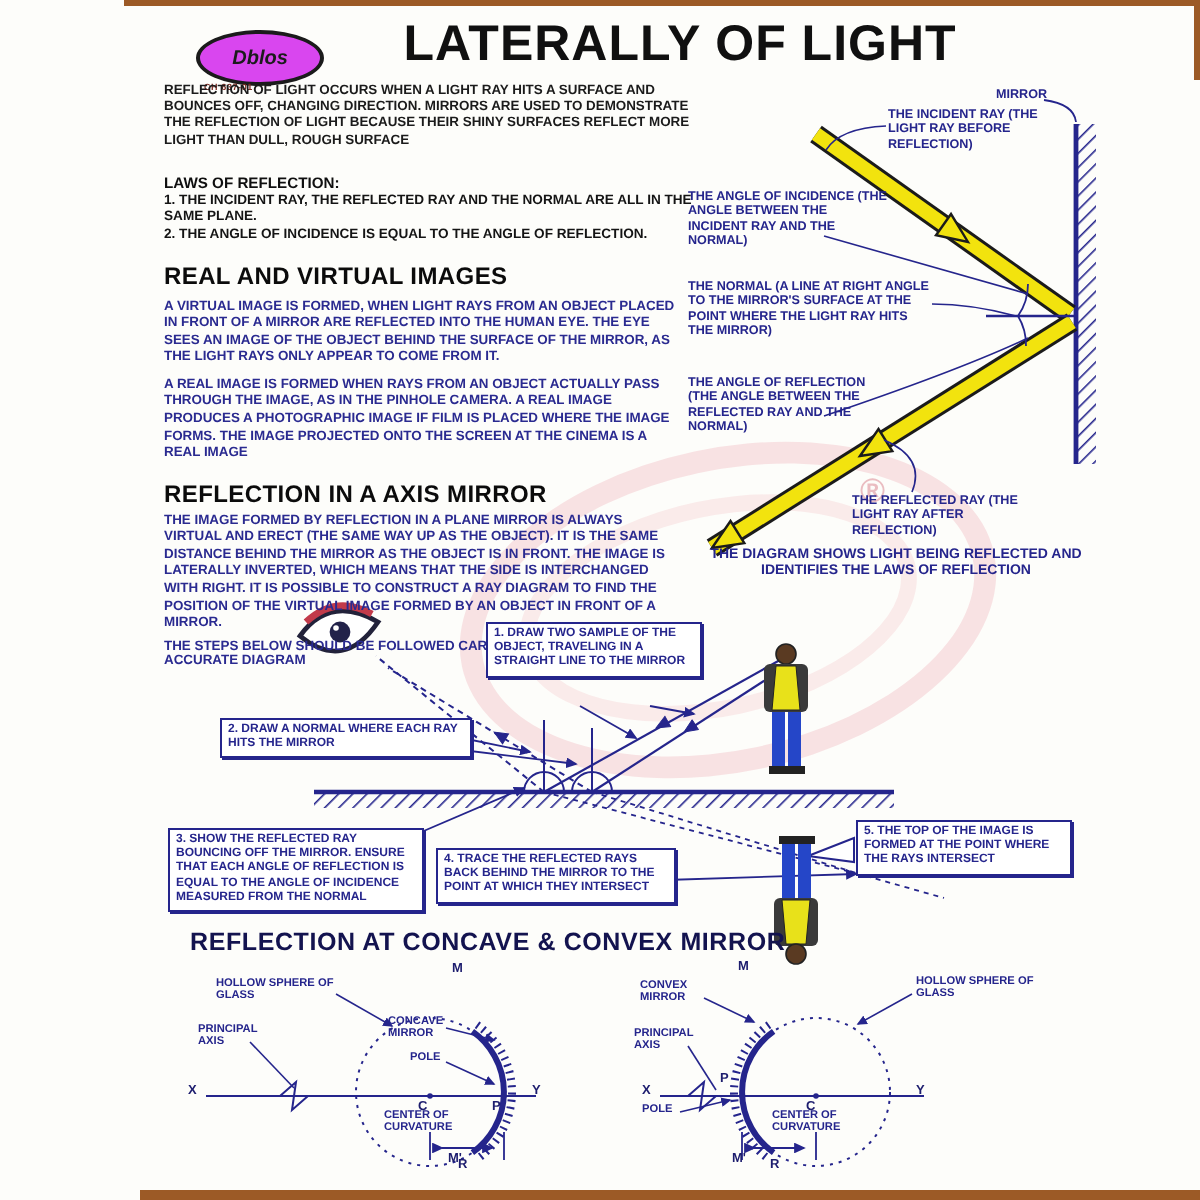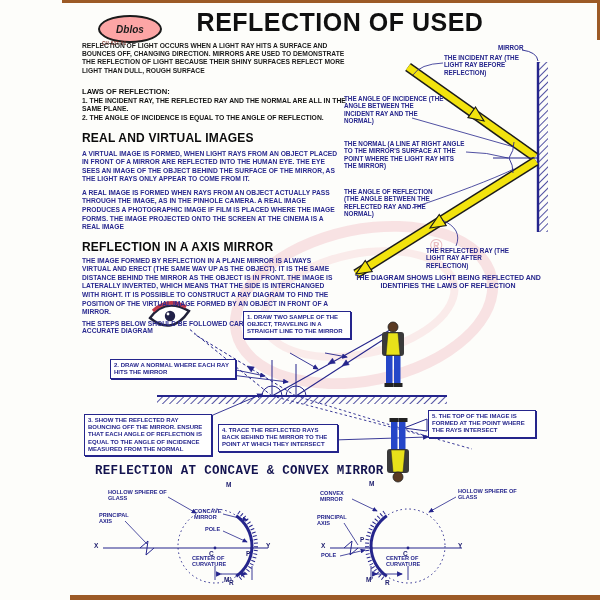--- a/index.html
+++ b/index.html
@@ -4,40 +4,40 @@
 <style>
   html,body{margin:0;padding:0;background:#ffffff;}
   #poster{position:relative;width:600px;height:600px;background:#fdfdfa;overflow:hidden;
           font-family:"Liberation Sans",sans-serif;}
   .abs{position:absolute;}
   
   .edge{position:absolute;background:#9c5a26;}
   
   #logo{left:98px;top:15px;width:60px;height:24px;border:2px solid #1b1b1b;border-radius:50%;
         display:flex;align-items:center;justify-content:center;font-weight:bold;font-style:italic;
-        font-size:10px;color:#1b1b1b;background:#fca5a5;}
+        font-size:10px;color:#1b1b1b;background:#d946ef;}
   #logo-sub{left:102px;top:41px;font-size:4.5px;font-weight:bold;color:#7c2a22;letter-spacing:.3px;}
   #title{left:160px;top:8px;width:360px;text-align:center;font-size:25px;font-weight:800;
          color:#101010;letter-spacing:.5px;}
   
   #leftcol{left:82px;top:42px;width:270px;}
   .intro{font-size:6.7px;font-weight:bold;color:#1b1b1b;line-height:1.22;}
   .laws-h{font-size:7.6px;font-weight:800;color:#0f0f0f;margin-top:12px;}
   .law{font-size:6.8px;font-weight:bold;color:#141414;line-height:1.22;margin-top:1px;}
   .h2{font-size:12px;font-weight:800;color:#0b0b0b;margin:8px 0 3px 0;letter-spacing:.2px;}
   .navy-p{font-size:6.7px;font-weight:bold;color:#2a2a90;line-height:1.28;margin-top:5px;width:256px;}
   .note{font-size:6.7px;font-weight:bold;color:#2a2a90;margin-top:3px;width:262px;}
   
   .dlab{position:absolute;font-size:6.3px;font-weight:bold;color:#25258c;line-height:1.18;}
   .caption{font-size:7px;text-align:center;}
   
   .callout{position:absolute;background:#ffffff;border:1.2px solid #25258c;padding:2px 3px;
            font-size:6px;font-weight:bold;color:#25258c;line-height:1.2;box-shadow:1px 1px 0 #25258c;}
   
-  #curved-h{left:95px;top:464px;width:340px;font-size:12.5px;font-weight:800;color:#13134f;letter-spacing:.3px;font-family:Liberation Mono, monospace;}
+  #curved-h{left:95px;top:464px;width:340px;font-size:12.5px;font-weight:800;color:#13134f;letter-spacing:.3px;}
   .mlab{position:absolute;font-size:5.6px;font-weight:bold;color:#25258c;line-height:1.15;}
   .pt{position:absolute;font-size:6.5px;font-weight:bold;color:#1d1d6e;}
   
   .wm1{left:228px;top:224px;width:250px;height:140px;border:11px solid rgba(224,88,110,.16);
        border-radius:50%;transform:rotate(-12deg);}
   .wm2{left:258px;top:250px;width:186px;height:92px;border:8px solid rgba(224,88,110,.11);
        border-radius:50%;transform:rotate(-12deg);}
   .wmr{left:430px;top:236px;font-size:17px;color:rgba(198,60,80,.33);font-weight:bold;}
   svg{position:absolute;left:0;top:0;pointer-events:none;}
 </style>
@@ -179,21 +179,21 @@
       <line x1="340" y1="556" x2="365" y2="550" stroke="#25258c" stroke-width=".8" marker-end="url(#mN)"></line>
       <line x1="344" y1="523" x2="358" y2="545" stroke="#25258c" stroke-width=".8"></line>
       <line x1="371" y1="566" x2="371" y2="580" stroke="#25258c" stroke-width=".9"></line>
       <line x1="408" y1="566" x2="408" y2="580" stroke="#25258c" stroke-width=".9"></line>
       <line x1="377" y1="574" x2="402" y2="574" stroke="#25258c" stroke-width=".9" marker-start="url(#mN)" marker-end="url(#mN)"></line>
     </g>
   </svg>
 
   <div class="abs" id="logo">Dblos</div>
   <div class="abs" id="logo-sub">CH 637-01</div>
-  <div class="abs" id="title">REFLECTION OF USED</div>
+  <div class="abs" id="title">LATERALLY OF LIGHT</div>
 
   <div class="abs" id="leftcol">
     <div class="intro">REFLECTION OF LIGHT OCCURS WHEN A LIGHT RAY HITS A SURFACE AND BOUNCES OFF, CHANGING DIRECTION. MIRRORS ARE USED TO DEMONSTRATE THE REFLECTION OF LIGHT BECAUSE THEIR SHINY SURFACES REFLECT MORE LIGHT THAN DULL, ROUGH SURFACE</div>
     <div class="laws-h">LAWS OF REFLECTION:</div>
     <div class="law">1. THE INCIDENT RAY, THE REFLECTED RAY AND THE NORMAL ARE ALL IN THE SAME PLANE.</div>
     <div class="law">2. THE ANGLE OF INCIDENCE IS EQUAL TO THE ANGLE OF REFLECTION.</div>
     <div class="h2">REAL AND VIRTUAL IMAGES</div>
     <div class="navy-p">A VIRTUAL IMAGE IS FORMED, WHEN LIGHT RAYS FROM AN OBJECT PLACED IN FRONT OF A MIRROR ARE REFLECTED INTO THE HUMAN EYE. THE EYE SEES AN IMAGE OF THE OBJECT BEHIND THE SURFACE OF THE MIRROR, AS THE LIGHT RAYS ONLY APPEAR TO COME FROM IT.</div>
     <div class="navy-p">A REAL IMAGE IS FORMED WHEN RAYS FROM AN OBJECT ACTUALLY PASS THROUGH THE IMAGE, AS IN THE PINHOLE CAMERA. A REAL IMAGE PRODUCES A PHOTOGRAPHIC IMAGE IF FILM IS PLACED WHERE THE IMAGE FORMS. THE IMAGE PROJECTED ONTO THE SCREEN AT THE CINEMA IS A REAL IMAGE</div>
     <div class="h2">REFLECTION IN A AXIS MIRROR</div>

